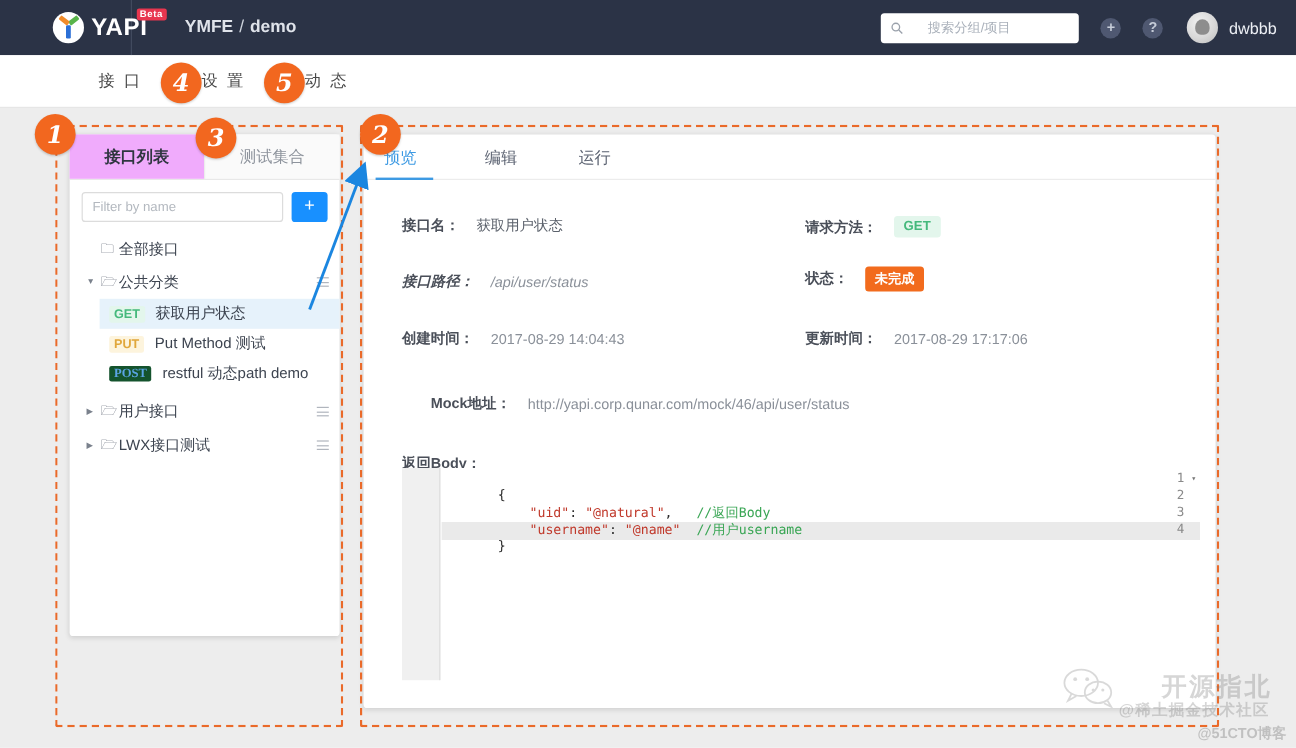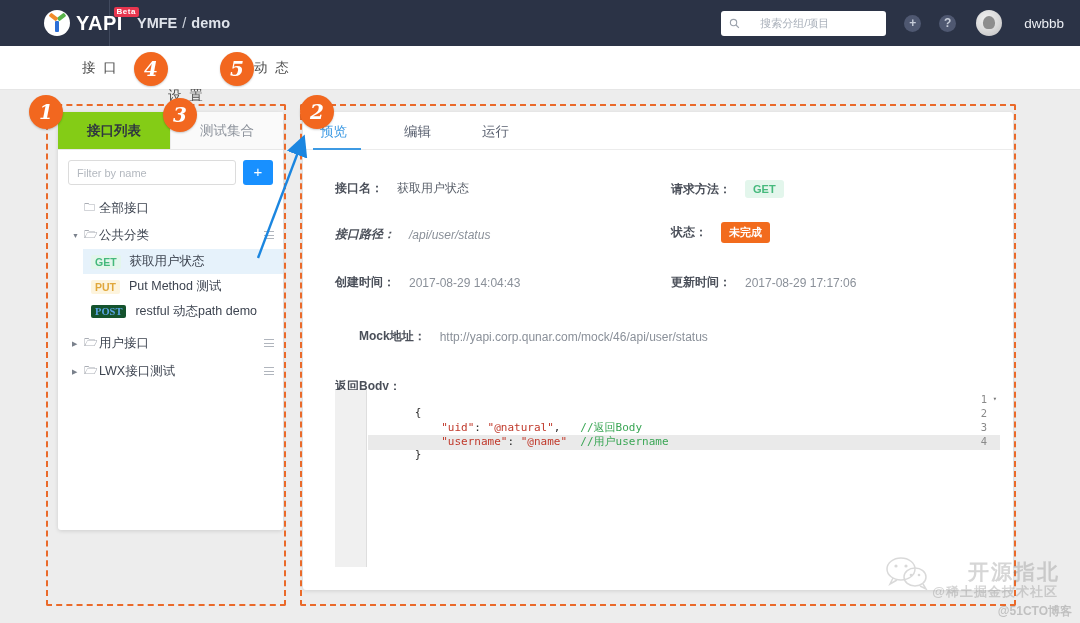--- a/index.html
+++ b/index.html
@@ -39,21 +39,21 @@
   .logo-text {
     color: #fff; font-size: 20px; font-weight: 700; letter-spacing: .5px;
     margin-left: 6px; position: relative; white-space: nowrap;
   }
   .logo-beta {
     position: absolute; right: -16px; top: -5px;
     background: #e8364f; color: #fff; font-size: 8px; font-weight: 700;
     padding: 1px 3px; border-radius: 2px; line-height: 1;
   }
   .breadcrumb {
-    color: #dfe3ea; font-size: 14.5px; font-weight: 700; margin-left: 27px;
+    color: #dfe3ea; font-size: 14.5px; font-weight: 700; margin-left: 44px;
     white-space: nowrap;
   }
   .breadcrumb .sep { font-weight: 400; margin: 0 5px; color: #cfd5de; }
 
   .topbar-right {
     position: absolute; right: 16px; top: 0; height: 46px;
     display: flex; align-items: center; gap: 0;
   }
   .search-box {
     width: 165px; height: 25px; background: #fff; border-radius: 3px;
@@ -67,47 +67,47 @@
   }
   .avatar {
     width: 26px; height: 26px; border-radius: 50%; margin-left: 20px;
     background: radial-gradient(circle at 40% 35%, #f2f2f2 0%, #d8d8d8 55%, #bcbcbc 100%);
     position: relative; overflow: hidden; flex: 0 0 auto;
   }
   .avatar::after {
     content: ""; position: absolute; left: 7px; top: 6px; width: 12px; height: 13px;
     background: #8d8d8d; border-radius: 50% 50% 40% 40%;
   }
-  .username { color: #eceff4; font-size: 13.5px; margin-left: 22px; }
+  .username { color: #eceff4; font-size: 13.5px; margin-left: 9px; }
 
   
   .navbar {
     position: absolute; left: 0; top: 46px; width: 1080px; height: 44px;
     background: #fff; border-bottom: 1px solid #e6e6e6;
   }
   .navitem {
     position: absolute; top: 13px; font-size: 13.5px; color: #4a4a4a;
     letter-spacing: 2px; white-space: nowrap;
   }
   #nav-0 { left: 82px; }
-  #nav-1 { left: 168px; margin-top: 28px; }
+  #nav-1 { left: 168px; }
   #nav-2 { left: 254px; }
 
   
   .sidebar-card {
     position: absolute; left: 58px; top: 112px; width: 225px; height: 418px;
     background: #fff; border-radius: 3px;
     box-shadow: 0 1px 4px rgba(0,0,0,.13);
   }
   .side-tabs { height: 38px; display: flex; border-bottom: 1px solid #e8e8e8; position: relative; }
   .side-tab {
     flex: 1; display: flex; align-items: center; justify-content: center;
     font-size: 13.5px; color: #8d939c; position: relative;
   }
-  .side-tab.active { color: #2f3640; font-weight: 700; background: #84cc16; }
+  .side-tab.active { color: #2f3640; font-weight: 700; background: #f0abfc; }
   .side-tab.inactive { background: #fafafa; border-left: 1px solid #ececec;
     border-bottom: 1px solid #e8e8e8; margin-bottom: -1px; }
 
   .filter-row { display: flex; align-items: flex-start; padding: 10px 10px 6px 10px; gap: 7px; }
   .filter-input {
     flex: 1; height: 25px; border: 1px solid #dcdcdc; border-radius: 3px;
     background: #fff; font-size: 11px; color: #b3b8bf; padding: 0 8px;
     display: flex; align-items: center;
   }
   .plus-btn {

